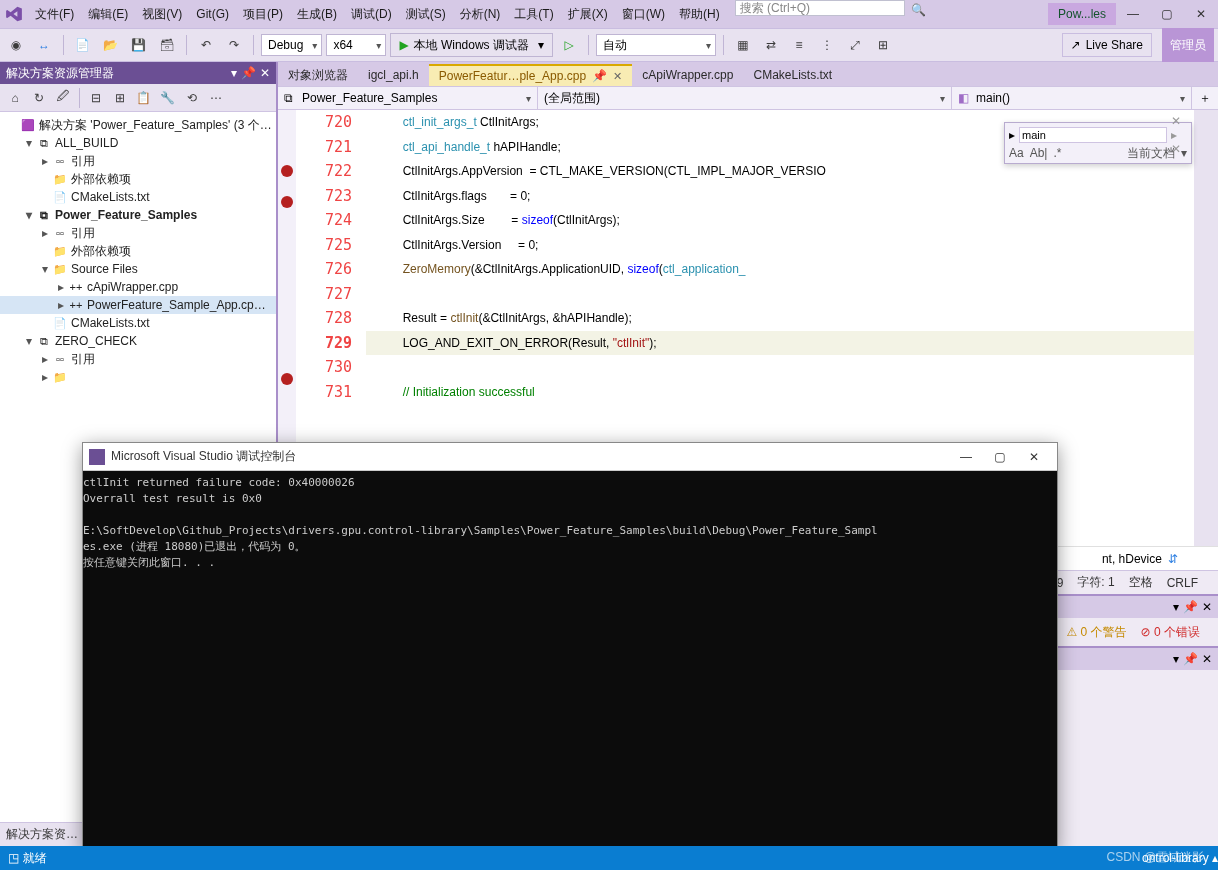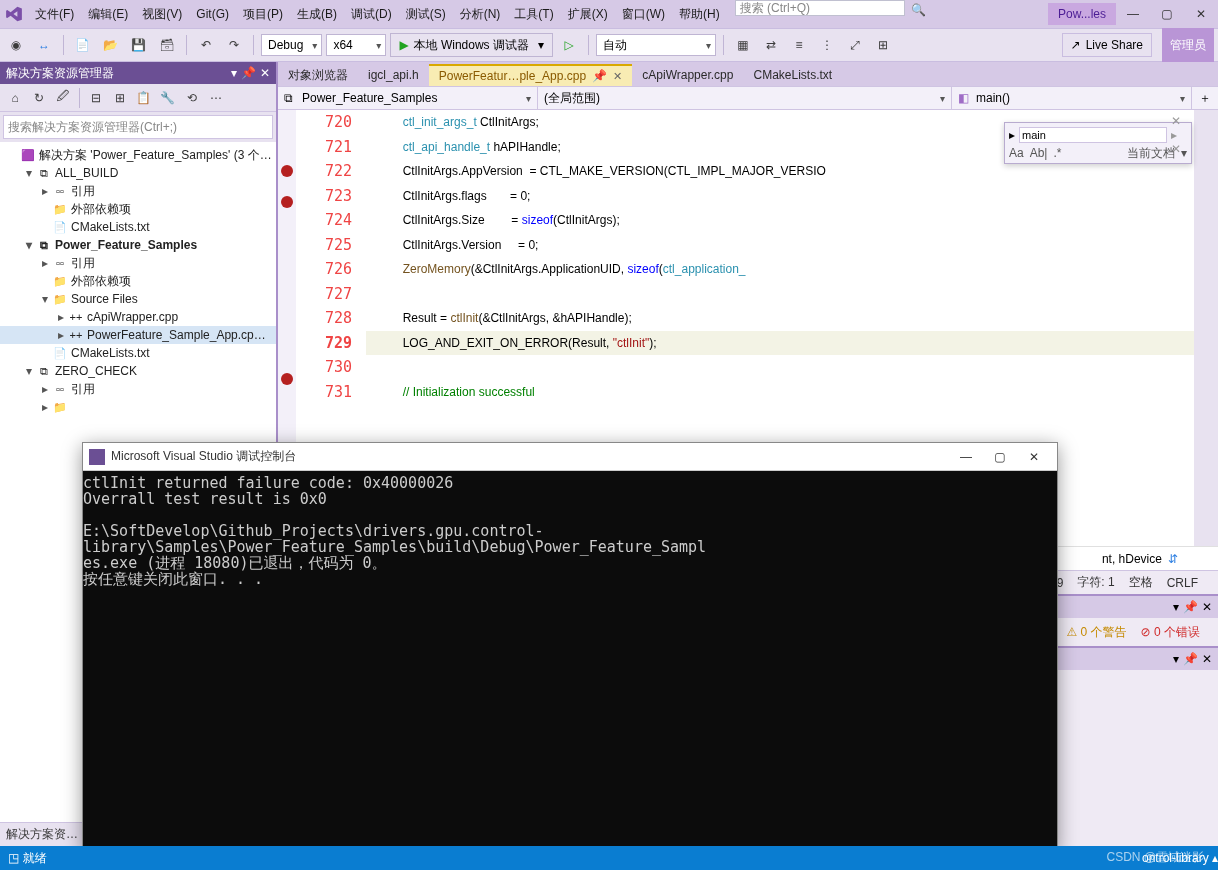--- a/index.html
+++ b/index.html
@@ -7,21 +7,21 @@
 
 
 .titlebar { height:28px; background:#d6c9e6; display:flex; align-items:flex-start; }
 .vs-logo { width:28px; height:28px; display:flex; align-items:center; justify-content:center; }
 .vs-logo svg{width:18px;height:18px;}
 .menu { display:flex; gap:0; }
 .menu span { padding:0 7px; line-height:28px; cursor:default; color:#1b1b1b;}
 .search { margin-left:8px; width:170px; height:16px; background:#fff; border:1px solid #c0c0d0; display:flex; align-items:center; padding:0 4px; color:#888;}
 .search-btn{width:20px;height:20px;display:flex;align-items:center;justify-content:center;margin-left:4px;}
 .title-right{margin-left:auto;display:flex;align-items:center;}
-.sol-name{background:#c9a8e0;color:#4c1d95;padding:0 10px;line-height:22px;margin-left:6px;}
+.sol-name{background:#c9a8e0;color:#14532d;padding:0 10px;line-height:22px;margin-left:6px;}
 .win-btn{width:34px;height:28px;display:flex;align-items:center;justify-content:center;color:#333;}
 
 
 .toolbar{height:34px;background:#e8e2f0;border-top:1px solid #c9bde0;border-bottom:1px solid #c9bde0;display:flex;align-items:center;padding:0 4px;gap:4px;}
 .tbtn{height:24px;min-width:24px;display:flex;align-items:center;justify-content:center;padding:0 3px;color:#3b3b3b;border-radius:2px;}
 .tsep{width:1px;height:20px;background:#c0b5d5;margin:0 3px;}
 .combo{height:22px;border:1px solid #bfb5d3;background:#fff;padding:0 18px 0 6px;display:flex;align-items:center;position:relative;min-width:60px;}
 .combo::after{content:"▾";position:absolute;right:4px;font-size:10px;color:#555;}
 .play-btn{display:flex;align-items:center;gap:5px;padding:0 8px;border:1px solid #bfb5d3;height:24px;}
 .play-btn .tri{color:#21a321;}
@@ -93,21 +93,21 @@
 
 
 .bottom-blue{position:absolute;left:0;right:0;bottom:0;height:24px;background:#0a7dd1;color:#fff;display:flex;align-items:center;padding-left:8px;gap:8px;}
 .watermark{position:absolute;right:14px;bottom:4px;color:rgba(255,255,255,0.65);font-size:12px;}
 
 
 .console{position:absolute;left:82px;top:442px;width:976px;height:410px;background:#0c0c0c;border:1px solid #888;box-shadow:0 4px 18px rgba(0,0,0,0.4);}
 .console-title{height:28px;background:#fff;display:flex;align-items:center;padding:0 6px;border-bottom:1px solid #ccc;}
 .console-title .ico{width:16px;height:16px;background:#6b4f94;margin-right:6px;}
 .console-title .t{flex:1;color:#333;}
-.con-body{padding:4px 0 0 0;font-family:"NSimSun",Consolas,monospace;font-size:15px;color:#ccc;line-height:16px;white-space:pre-wrap;}
+.con-body{padding:4px 0 0 0;font-family:"NSimSun",Consolas,monospace;font-size:11px;color:#ccc;line-height:16px;white-space:pre-wrap;}
 
 .right-strip{width:24px;background:#e8e2f0;}
 </style>
 </head>
 <body>
 
 <div class="titlebar">
   <div class="vs-logo">
     <svg viewBox="0 0 32 32">
         <path fill="#7b4fa8" d="M22 3l8 3v20l-8 3-12-10-6 4-2-1V10l2-1 6 4 12-10zm0 8l-7 5 7 5V11z"></path>
@@ -198,23 +198,20 @@
       <div class="tbtn">↻</div>
       <div class="tbtn">🖉</div>
       <div class="tsep"></div>
       <div class="tbtn">⊟</div>
       <div class="tbtn">⊞</div>
       <div class="tbtn">📋</div>
       <div class="tbtn">🔧</div>
       <div class="tbtn">⟲</div>
       <div class="tbtn">⋯</div>
     </div>
-    <div class="solx-search">
-        <span>搜索解决方案资源管理器(Ctrl+;)</span>
-      </div>
     <div class="tree" id="tree">
         <div class="tnode" style="padding-left: 6px;">
           <span class="tw"></span>
           <span class="ticon">🟪</span>
           <span>解决方案 'Power_Feature_Samples' (3 个…</span>
         </div>
         <div class="tnode" style="padding-left: 22px;">
           <span class="tw">▾</span>
           <span class="ticon">⧉</span>
           <span>ALL_BUILD</span>

